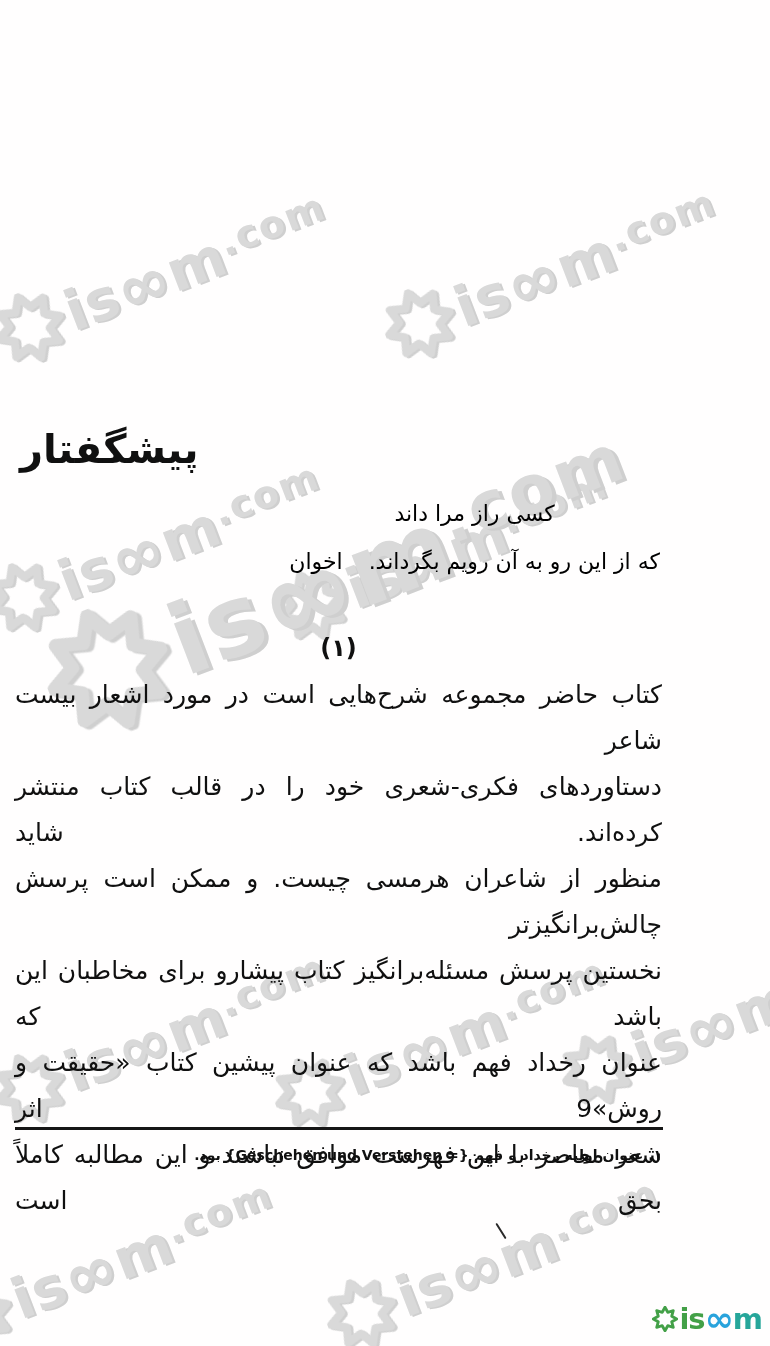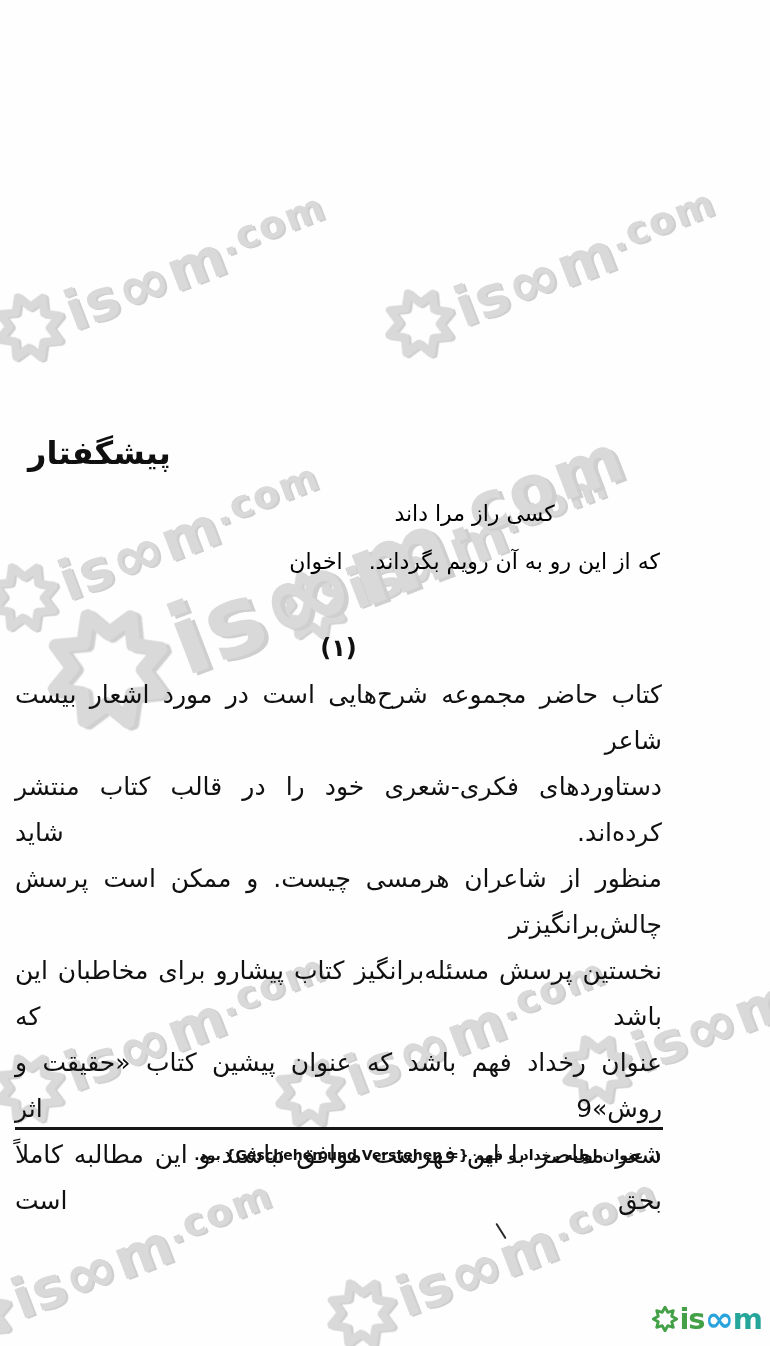--- a/index.html
+++ b/index.html
@@ -15,22 +15,22 @@
     text-shadow:2px 2px 0 #cfcfcf;pointer-events:none;user-select:none;
   }
   .wm .star{width:72px;height:72px;flex:none;margin-right:4px;margin-bottom:-2px;
     filter:drop-shadow(2px 2px 0 #cfcfcf);}
   .wm .t{font-size:56px;line-height:66px;letter-spacing:1px;}
   .wm .oo{font-size:64px;line-height:66px;}
   .wm .dotcom{font-size:38px;line-height:38px;margin-bottom:24px;letter-spacing:2px;}
   .wm.large{transform:rotate(-21deg) scale(1.75);}
   
   .heading{
-    position:absolute;left:12px;top:418px;margin:16px;direction:rtl;
-    font-size:32px;font-weight:bold;color:#101010;letter-spacing:0;
+    position:absolute;left:12px;top:418px;margin:8px;direction:rtl;
+    font-size:40px;font-weight:bold;color:#101010;letter-spacing:0;
   }
   .poem{
     position:absolute;right:110px;top:490px;direction:rtl;text-align:center;
     font-size:22px;font-weight:normal;line-height:48px;color:#000000;
   }
   .poem .attribution{margin-right:26px;}
   
   .bodycol{position:absolute;left:15px;top:628px;width:647px;direction:rtl;color:#101010;}
   .section-marker{text-align:center;font-size:24px;font-weight:bold;height:44px;line-height:40px;}
   .bline{

